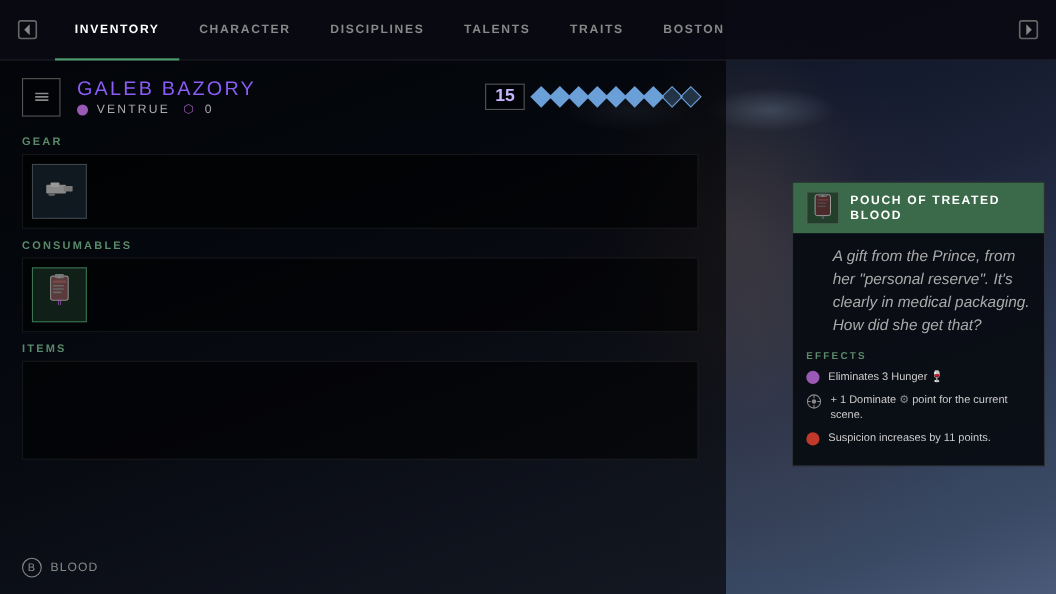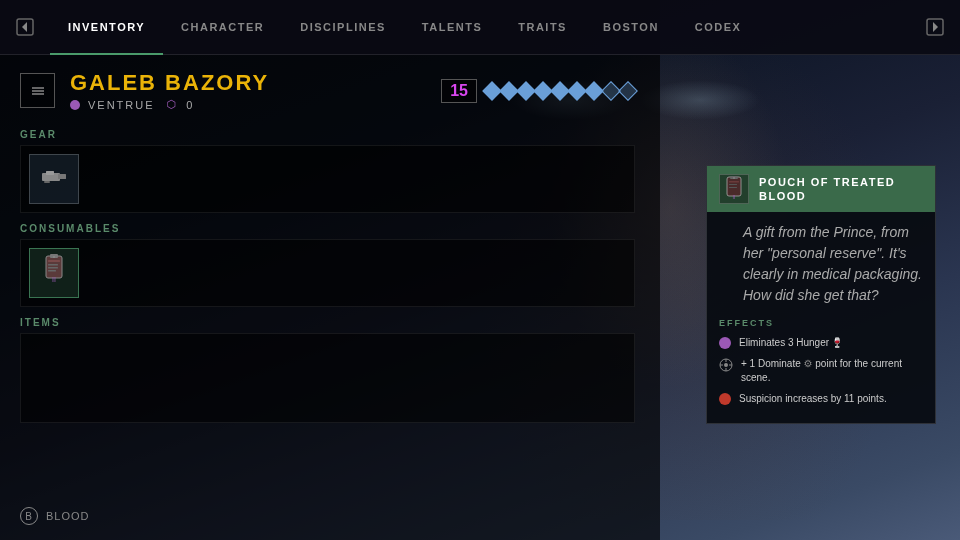--- a/index.html
+++ b/index.html
@@ -125,23 +125,23 @@
       cursor: pointer;
       border: 1px solid #555;
       background: rgba(0,0,0,0.4);
     }
 
     .char-info {
       flex: 1;
     }
 
     .char-name {
-      color: #eab308;
-      font-size: 22px;
-      font-weight: 700;
+      color: #8b5cf6;
+      font-size: 18px;
+      font-weight: 400;
       letter-spacing: 2px;
       text-transform: uppercase;
     }
 
     .char-clan {
       color: #aaa;
       font-size: 11px;
       letter-spacing: 2px;
       text-transform: uppercase;
       display: flex;
@@ -157,21 +157,21 @@
       border-radius: 50%;
     }
 
     .level-area {
       display: flex;
       align-items: center;
       gap: 8px;
     }
 
     .level-num {
-      color: #d946ef;
+      color: #c4b5fd;
       font-size: 16px;
       font-weight: 700;
       background: rgba(0,0,0,0.5);
       padding: 2px 8px;
       border: 1px solid #555;
     }
 
     .xp-diamonds {
       display: flex;
       gap: 3px;
@@ -253,21 +253,21 @@
       display: flex;
       align-items: center;
       justify-content: center;
       font-size: 10px;
     }
 
     
     .item-detail {
       position: absolute;
       top: 165px;
-      right: 24px;
+      right: 10px;
       width: 230px;
       background: rgba(8, 12, 18, 0.95);
       border: 1px solid rgba(255,255,255,0.15);
       z-index: 10;
       padding: 0;
     }
 
     .item-detail-header {
       background: #3a6a4a;
       padding: 8px 12px;
@@ -363,21 +363,20 @@
     </svg>
   </div>
 
   <div class="nav-items">
     <div class="nav-item active">INVENTORY</div>
     <div class="nav-item">CHARACTER</div>
     <div class="nav-item">DISCIPLINES</div>
     <div class="nav-item">TALENTS</div>
     <div class="nav-item">TRAITS</div>
     <div class="nav-item">BOSTON</div>
-    <div class="nav-item">CODEX</div>
   </div>
 
   <div class="nav-right-icon">
     <svg width="20" height="20" viewBox="0 0 20 20" fill="none">
       <rect x="2" y="2" width="16" height="16" rx="2" stroke="#666" stroke-width="1.5" fill="none"></rect>
       <polygon points="8,5 13,10 8,15" fill="#888"></polygon>
     </svg>
   </div>
 </nav>
 

